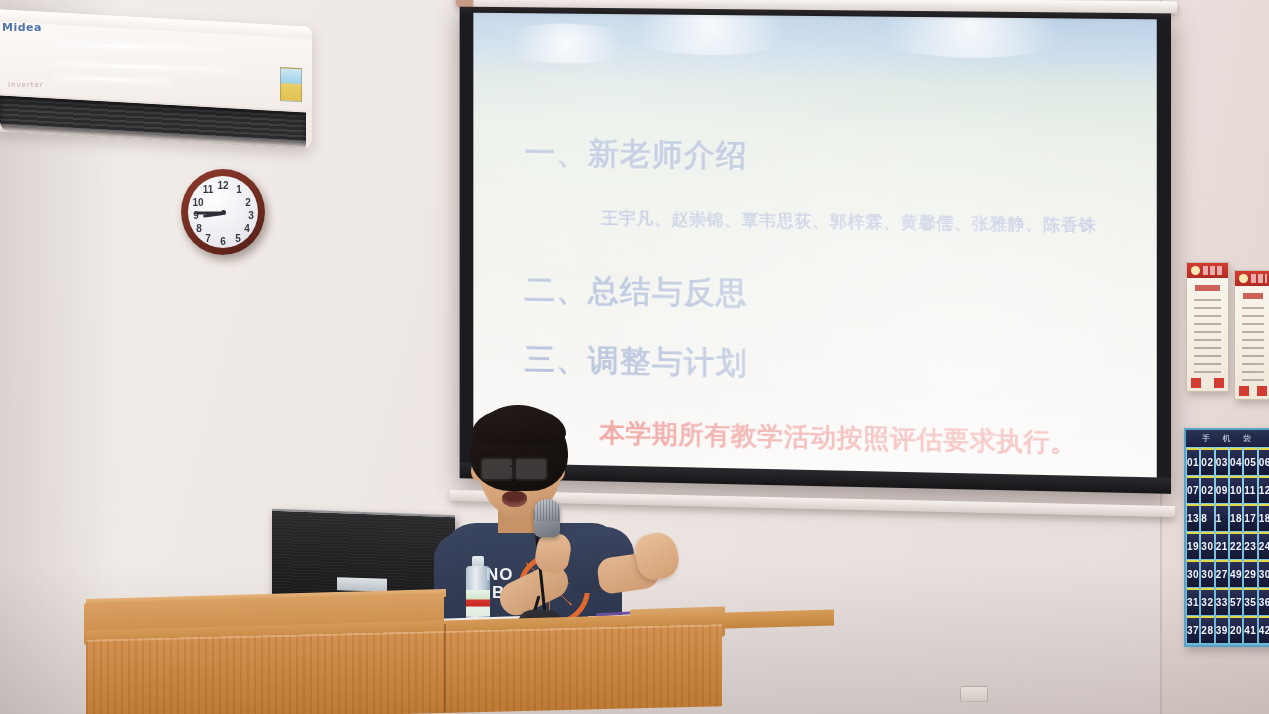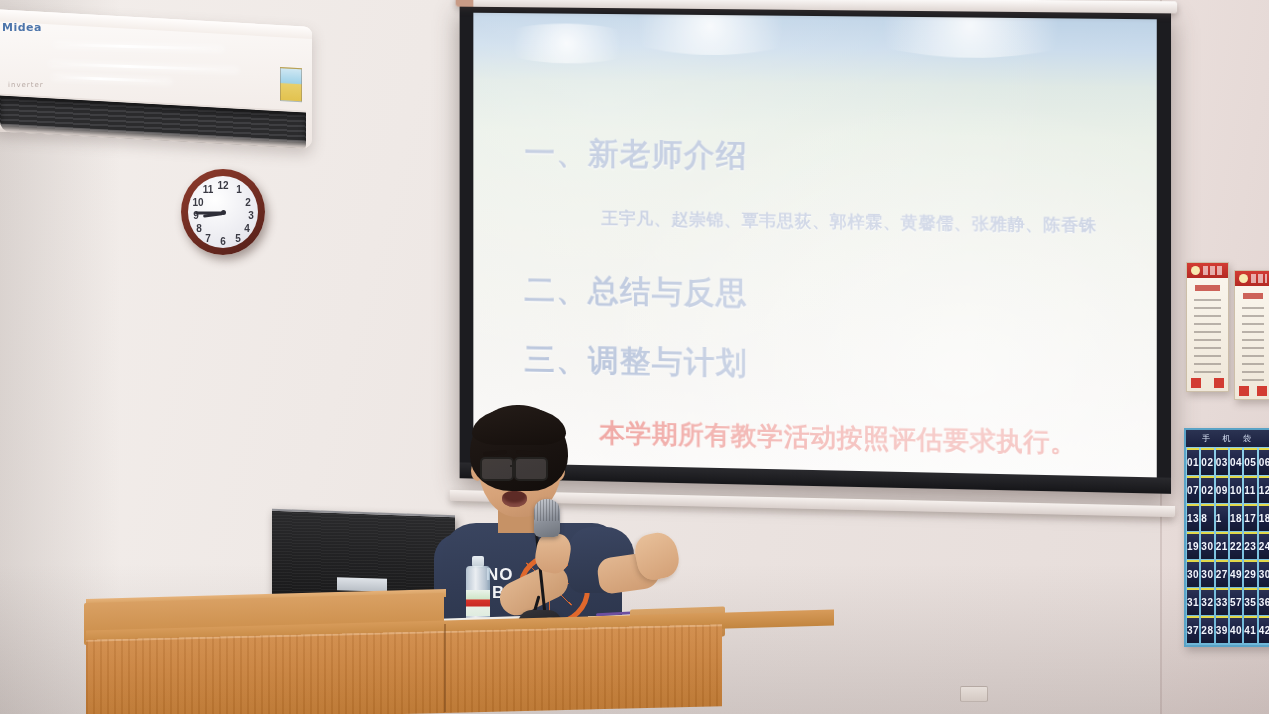--- a/index.html
+++ b/index.html
@@ -706,21 +706,21 @@
           <div class="pocket-cell">32</div>
           <div class="pocket-cell">33</div>
           <div class="pocket-cell">57</div>
           <div class="pocket-cell">35</div>
           <div class="pocket-cell">36</div>
         </div>
         <div class="pocket-row">
           <div class="pocket-cell">37</div>
           <div class="pocket-cell">28</div>
           <div class="pocket-cell">39</div>
-          <div class="pocket-cell">40</div>
+          <div class="pocket-cell">20</div>
           <div class="pocket-cell">41</div>
           <div class="pocket-cell">42</div>
         </div>
       </div>
   </div>
 
   <div id="banner">
     <div class="banner-logo"></div>
     <div class="banner-txt">NITY C</div>
   </div>

